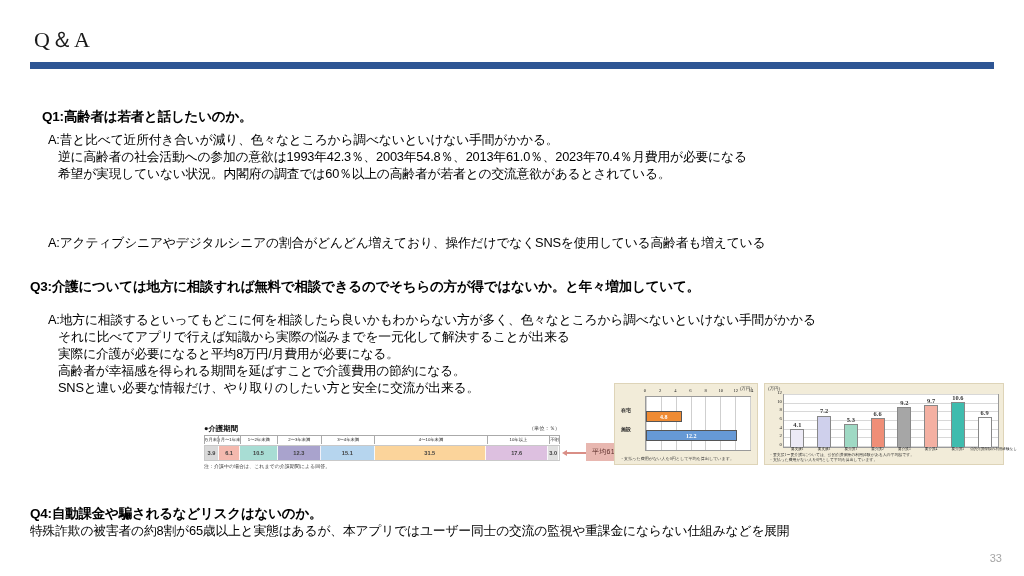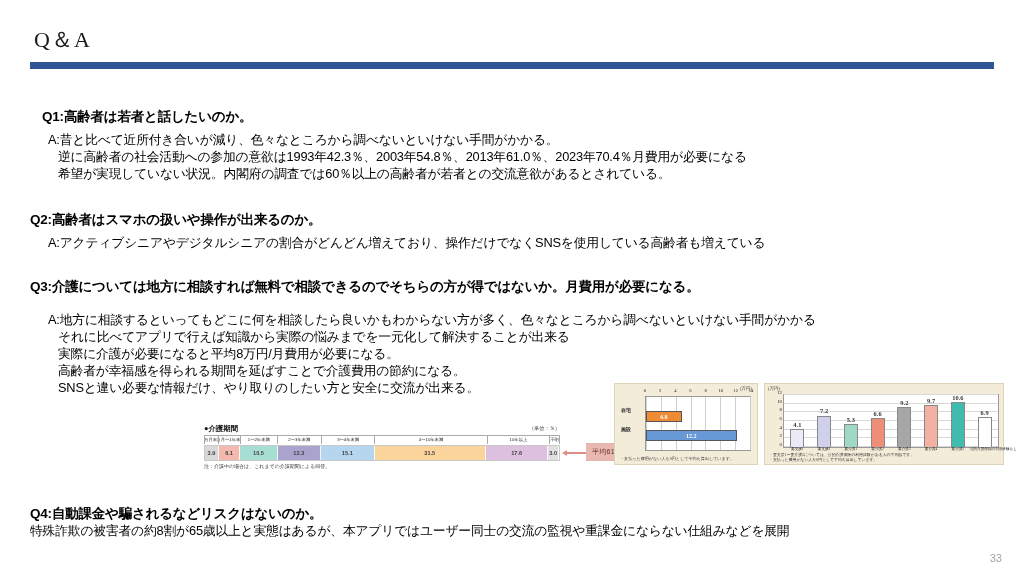--- a/index.html
+++ b/index.html
@@ -279,24 +279,23 @@
 <div id="slide">
 
   <div id="slide-title">Q＆A</div>
   <div id="title-rule"></div>
 
   <div class="q-line" style="left:30px; top:108px;margin-left:12px;">Q1:高齢者は若者と話したいのか。</div>
   <div class="a-line" style="left:48px; top:132px;">A:昔と比べて近所付き合いが減り、色々なところから調べないといけない手間がかかる。</div>
   <div class="a-line a-sub" style="left:58px; top:149px;">逆に高齢者の社会活動への参加の意欲は1993年42.3％、2003年54.8％、2013年61.0％、2023年70.4％月費用が必要になる</div>
   <div class="a-line a-sub" style="left:58px; top:166px;">希望が実現していない状況。内閣府の調査では60％以上の高齢者が若者との交流意欲があるとされている。</div>
 
-  <div class="q-line" style="left:30px; top:211px;">Q2:高齢者はスマホの扱いや操作が出来るのか。</div>
   <div class="a-line" style="left:48px; top:235px;">A:アクティブシニアやデジタルシニアの割合がどんどん増えており、操作だけでなくSNSを使用している高齢者も増えている</div>
 
-  <div class="q-line" style="left:30px; top:278px;">Q3:介護については地方に相談すれば無料で相談できるのでそちらの方が得ではないか。月費用が必要になる。</div>
+  <div class="q-line" style="left:30px; top:278px;">Q3:介護については地方に相談すれば無料で相談できるのでそちらの方が得ではないか。と年々増加していて。</div>
   <div class="a-line" style="left:48px; top:312px;">A:地方に相談するといってもどこに何を相談したら良いかもわからない方が多く、色々なところから調べないといけない手間がかかる</div>
   <div class="a-line a-sub" style="left:58px; top:329px;">それに比べてアプリで行えば知識から実際の悩みまでを一元化して解決することが出来る</div>
   <div class="a-line a-sub" style="left:58px; top:346px;">実際に介護が必要になると平均8万円/月費用が必要になる。</div>
   <div class="a-line a-sub" style="left:58px; top:363px;">高齢者が幸福感を得られる期間を延ばすことで介護費用の節約になる。</div>
   <div class="a-line a-sub" style="left:58px; top:380px;">SNSと違い必要な情報だけ、やり取りのしたい方と安全に交流が出来る。</div>
 
   <div class="q-line" style="left:30px; top:505px;">Q4:自動課金や騙されるなどリスクはないのか。</div>
   <div class="a-line" style="left:30px; top:523px;">特殊詐欺の被害者の約8割が65歳以上と実態はあるが、本アプリではユーザー同士の交流の監視や重課金にならない仕組みなどを展開</div>
 
   <div id="chart-care-period">

